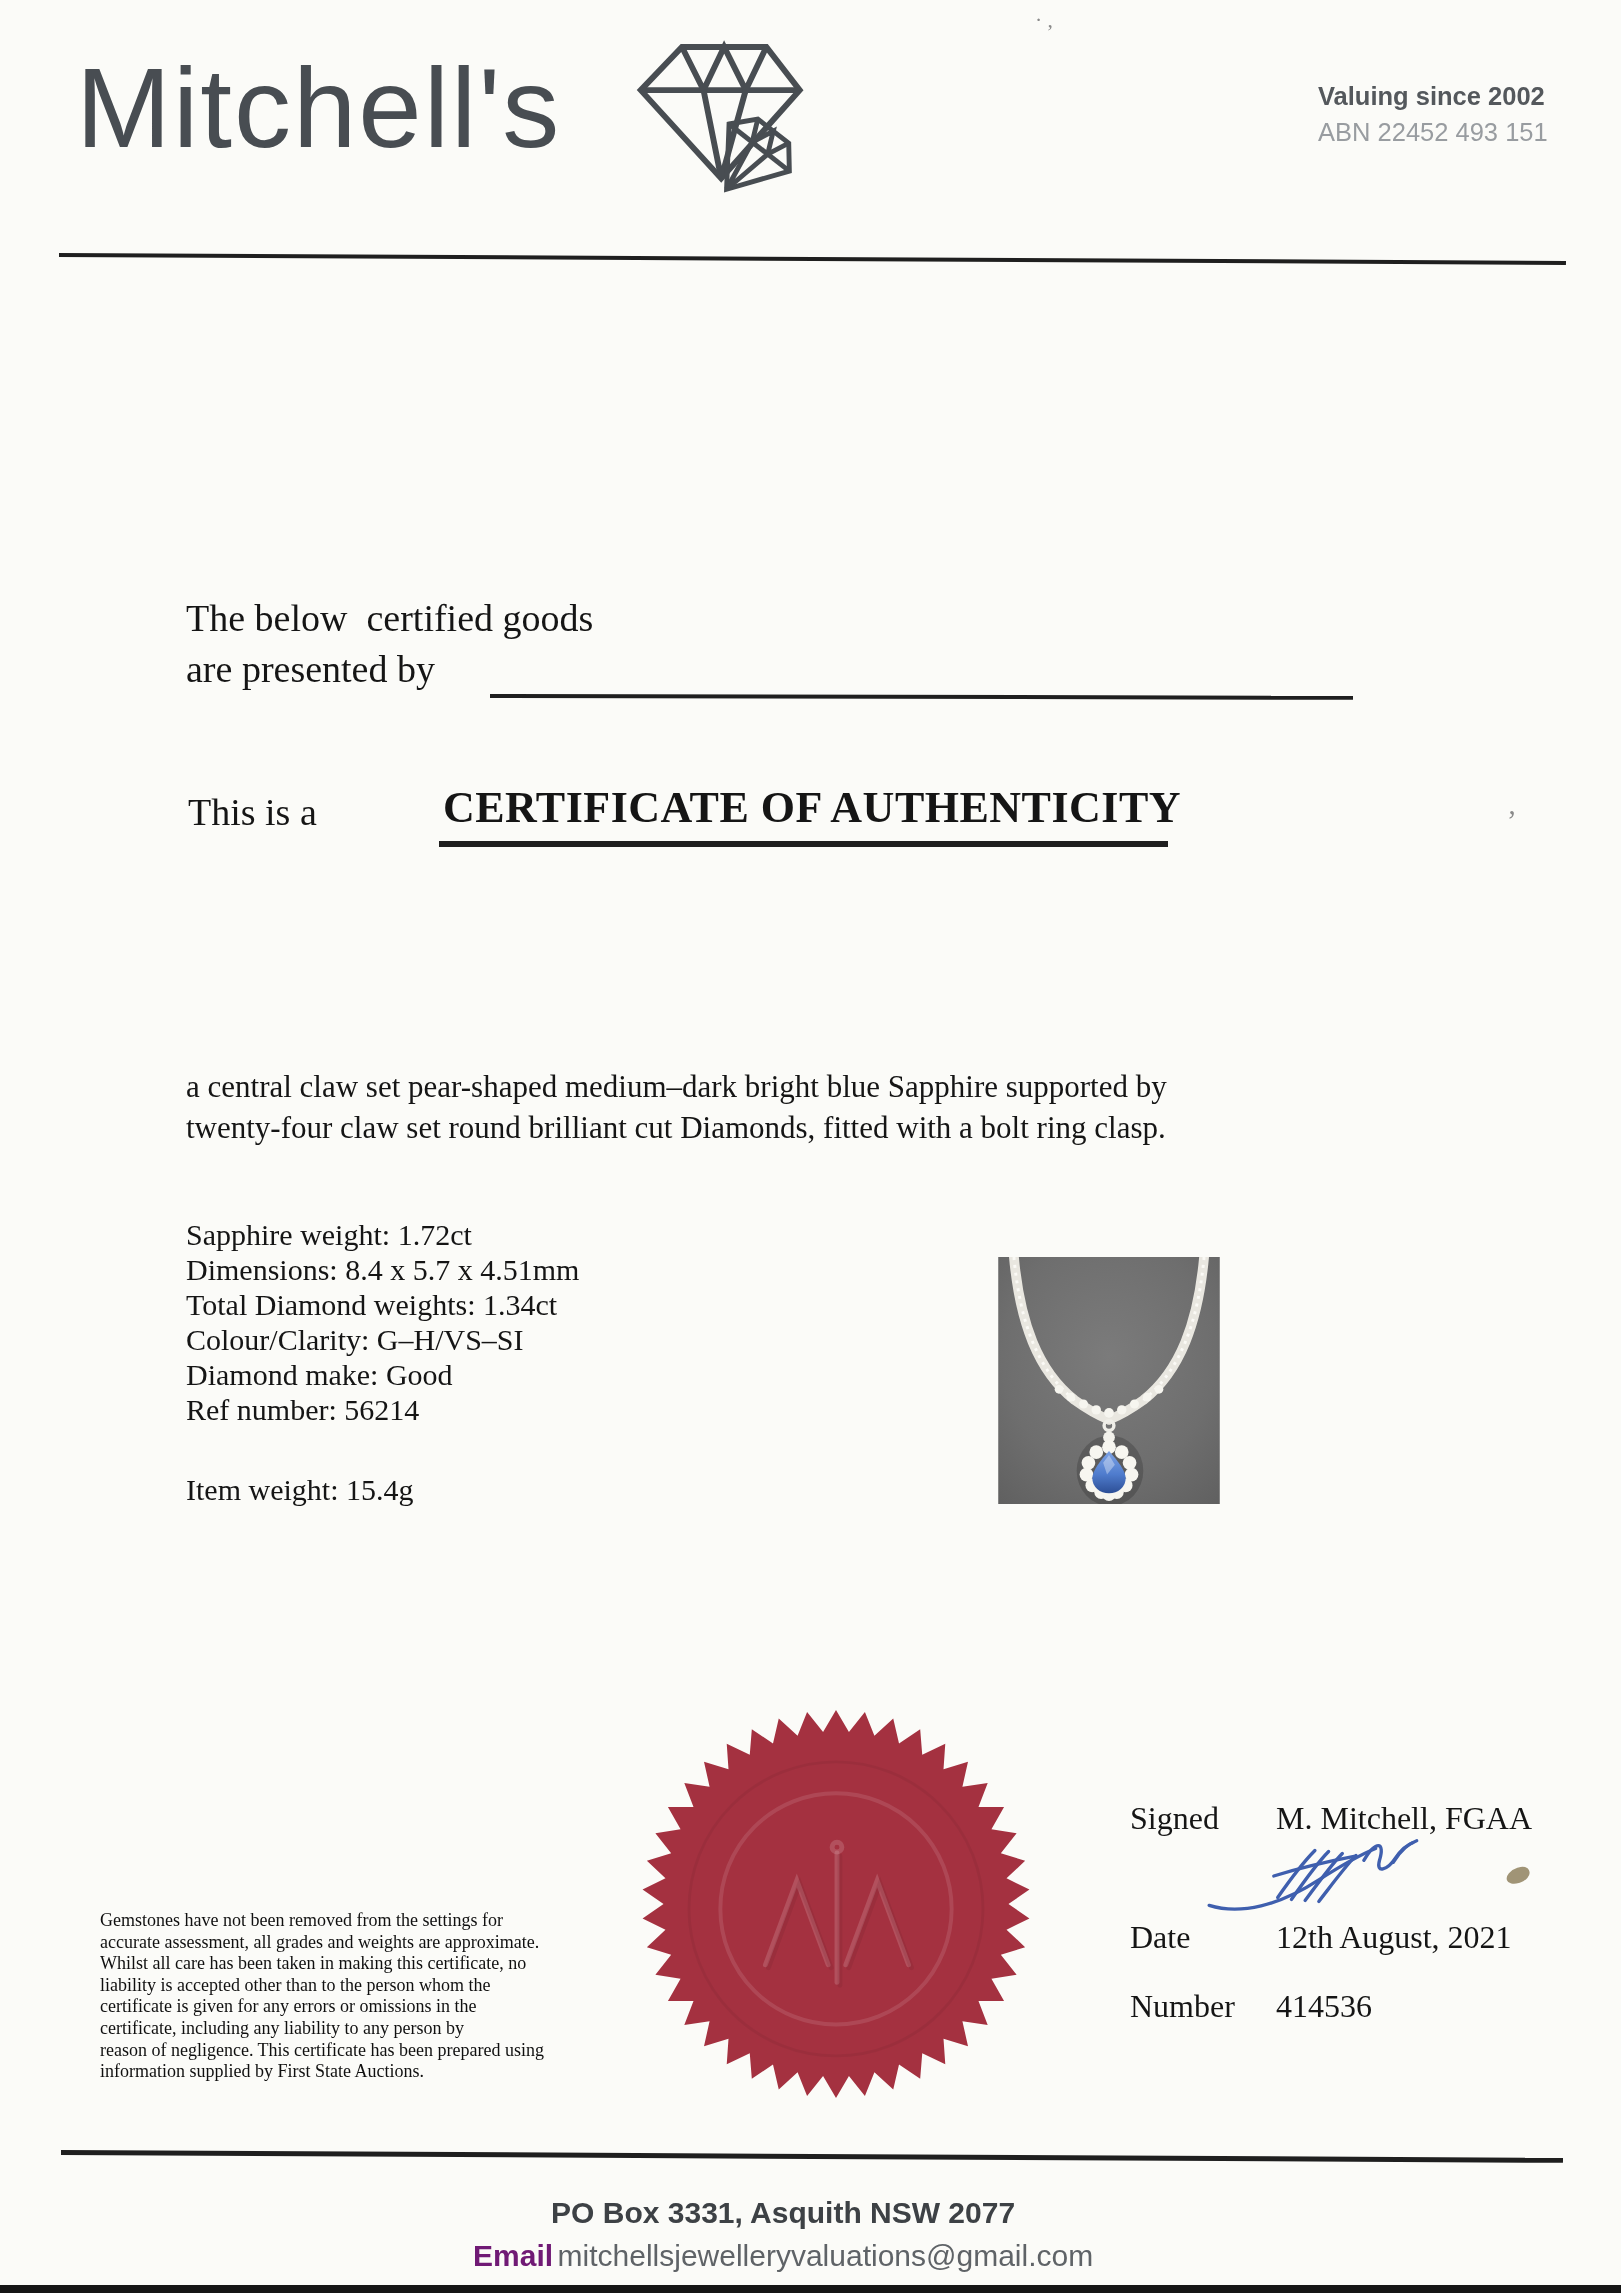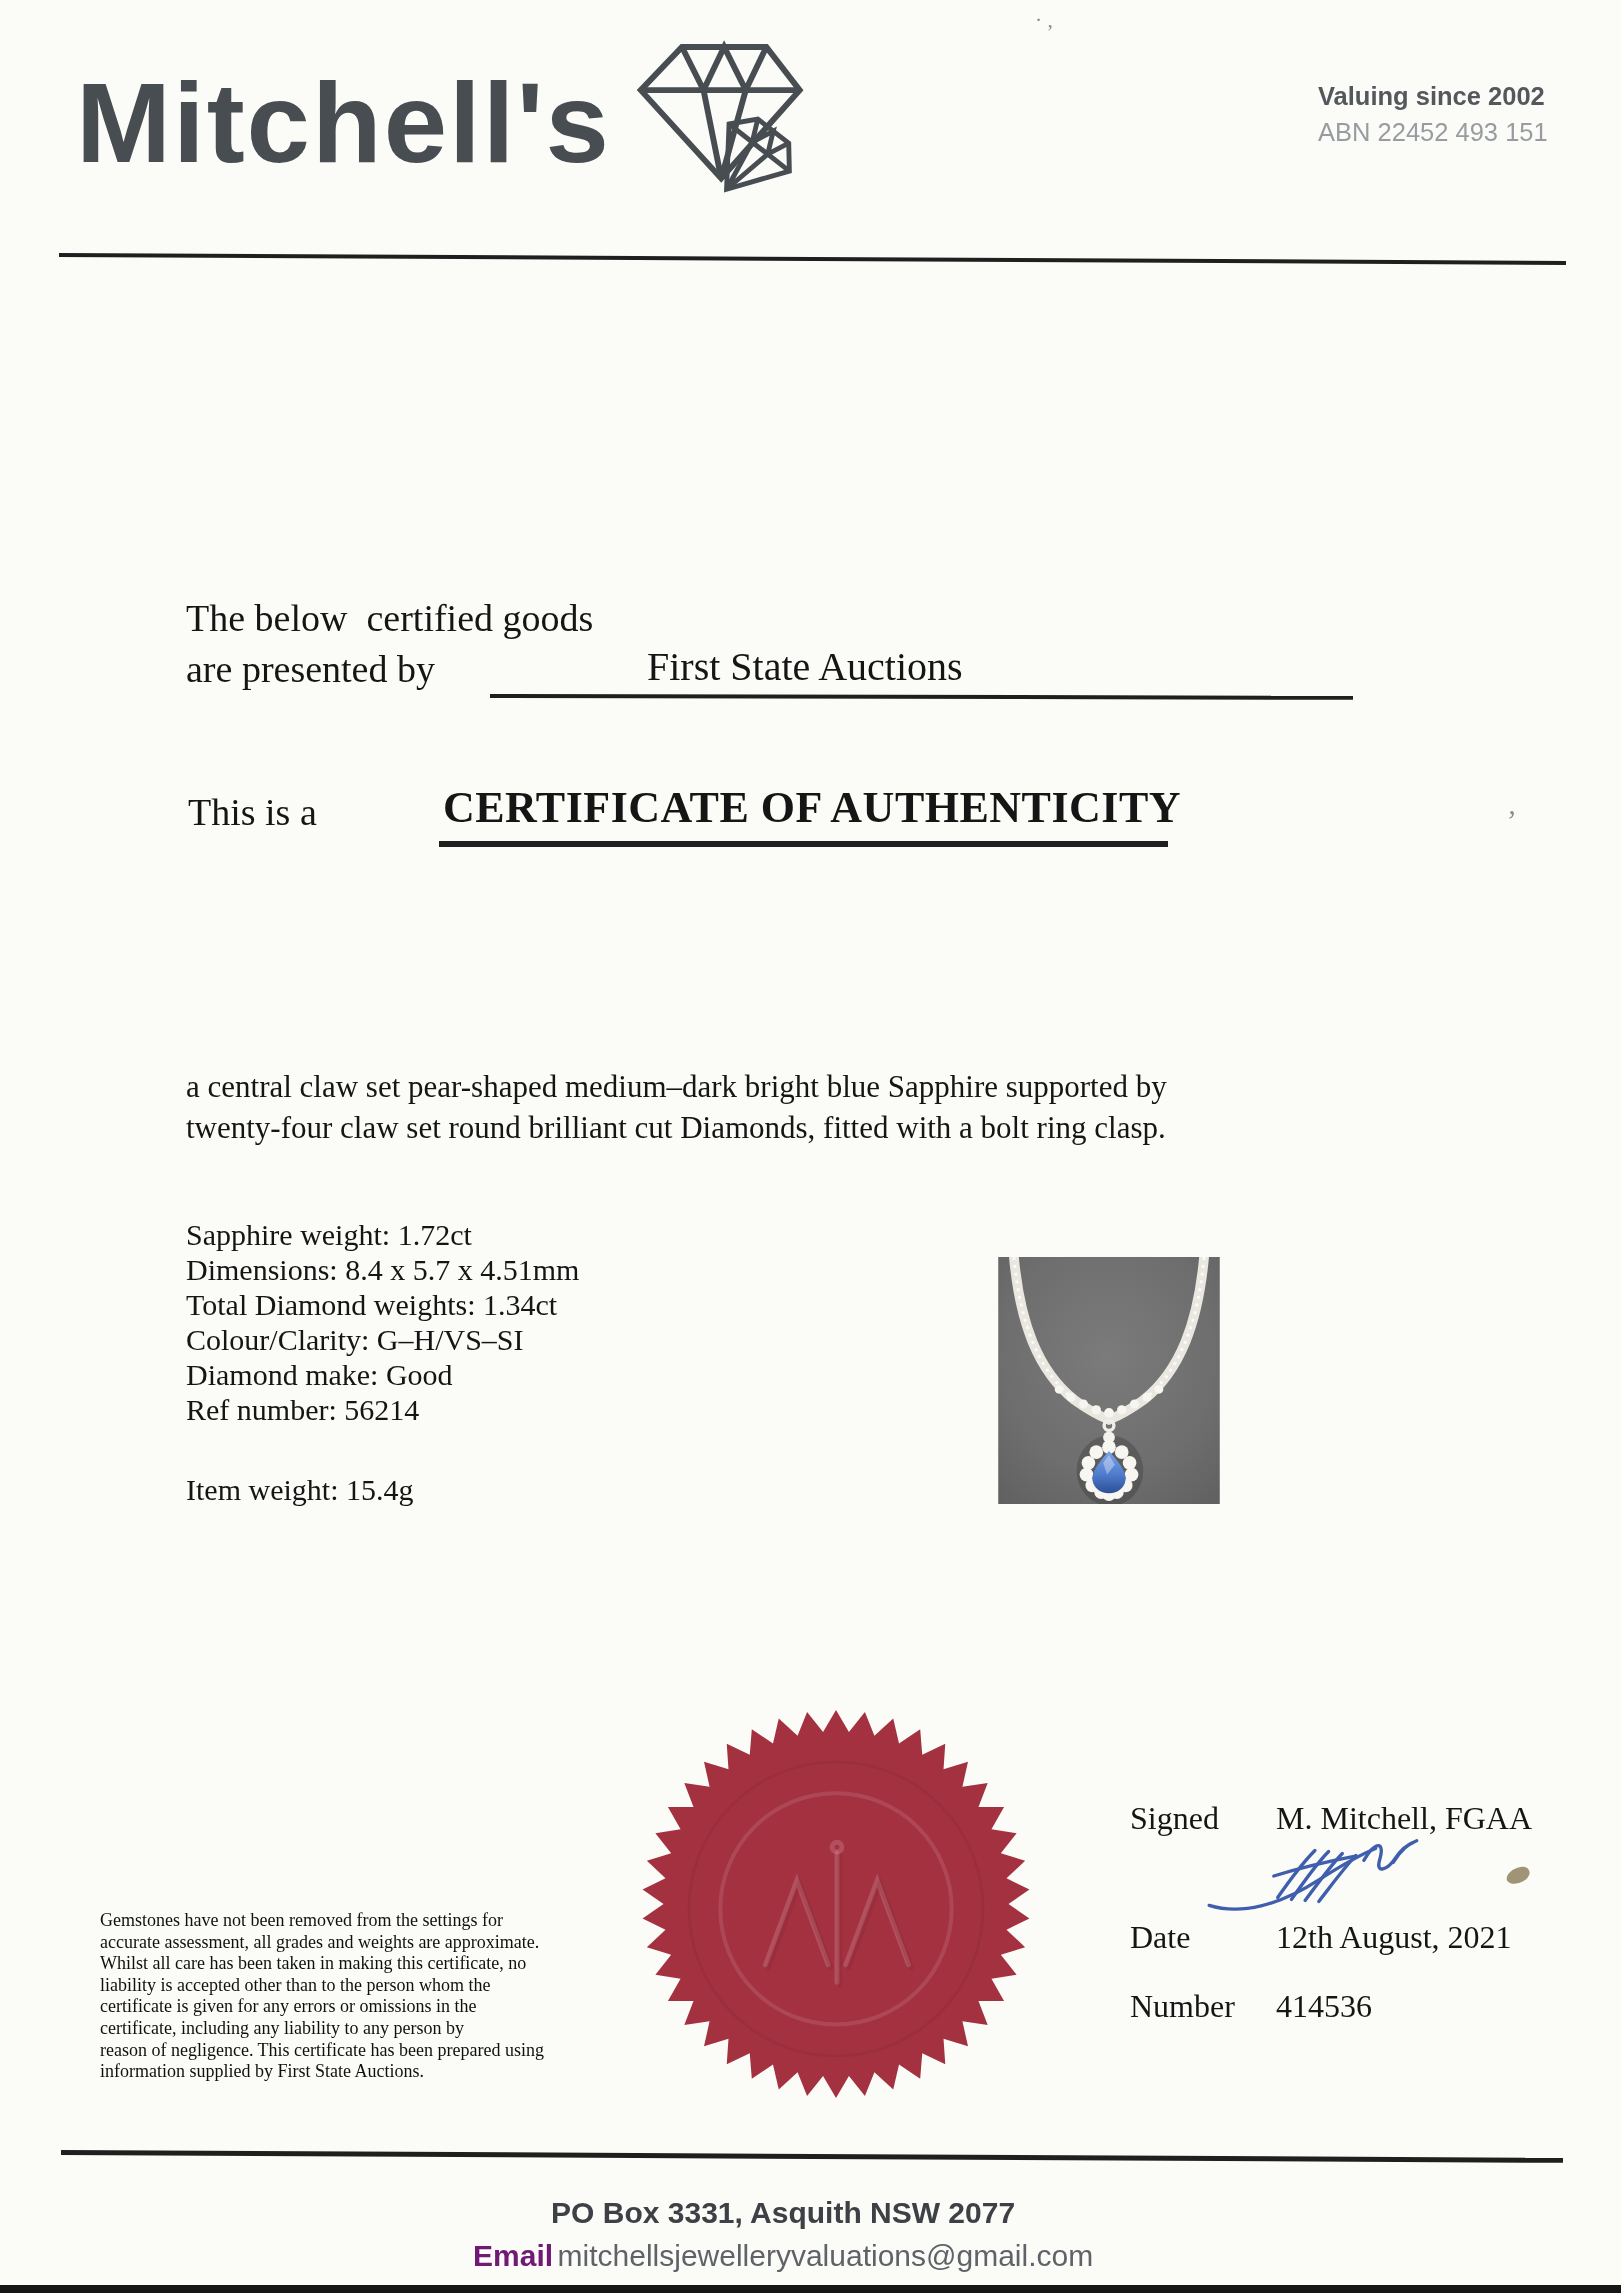--- a/index.html
+++ b/index.html
@@ -4,22 +4,22 @@
 <style>
   html,body{margin:0;padding:0;background:#e8e8e6;}
   #page{
     position:relative;width:1621px;height:2294px;margin:0 auto;
     background:#fbfbf8;overflow:hidden;
     font-family:"Liberation Serif", serif;color:#151515;
   }
   .abs{position:absolute;}
   .prewrap{white-space:pre;}
   
-  .brand{font-family:"Liberation Sans", sans-serif;font-weight:700;color:#484d52;
-         font-size:114px;letter-spacing:2px;line-height:1;margin-top:15px;}
+  .brand{font-family:"Liberation Sans", sans-serif;font-weight:400;color:#484d52;
+         font-size:114px;letter-spacing:2px;line-height:1;}
   .brand-sub{font-family:"Liberation Sans", sans-serif;font-weight:300;color:#484d52;
          font-size:41px;letter-spacing:11.8px;line-height:1;}
   .rule{background:#1f1f1f;transform-origin:left center;}
   .tagline{font-family:"Liberation Sans", sans-serif;font-weight:700;color:#54585c;font-size:25.5px;line-height:1.3;}
   .abn{font-family:"Liberation Sans", sans-serif;font-weight:400;color:#989ca0;font-size:25.5px;line-height:1.3;}
   
   .ser39{font-size:38px;line-height:1.2;}
   .cert-title{font-size:44px;font-weight:700;letter-spacing:0.5px;}
   .desc{font-size:31px;line-height:41px;}
   .specs{font-size:30px;line-height:35px;}
@@ -59,21 +59,20 @@
 
   <div class="abs rule" style="left:59px;top:253px;width:1507px;height:3.9px;transform:rotate(0.3deg);"></div>
 
   <div class="abs tagline" style="left:1318px;top:80px;">Valuing since 2002</div>
   <div class="abs abn" style="left:1318px;top:116px;">ABN 22452 493 151</div>
 
   <div class="abs artifact" style="left:1035px;top:7.8px;font-size:21.6px;">· ,</div>
 
   <div class="abs ser39 prewrap" style="left:186px;top:596px;">The below  certified goods</div>
   <div class="abs ser39" style="left:186px;top:647px;">are presented by</div>
-  <div class="abs ser39" style="left:647px;top:643px;font-size:40px;">First State Auctions</div>
   <div class="abs rule" style="left:490px;top:694px;width:863px;height:3.9px;transform:rotate(0.12deg);"></div>
 
   <div class="abs ser39" style="left:188px;top:790px;">This is a</div>
   <div class="abs cert-title" style="left:443px;top:782px;">CERTIFICATE OF AUTHENTICITY</div>
   <div class="abs rule" style="left:439px;top:841px;width:729px;height:5.9px;"></div>
   <div class="abs artifact" style="left:1507px;top:804px;font-size:29px;">’</div>
 
   <div class="abs desc" style="left:186px;top:1066px;width:1255px;">
     <div>a central claw set pear-shaped medium–dark bright blue Sapphire supported by</div>
     <div>twenty-four claw set round brilliant cut Diamonds, fitted with a bolt ring clasp.</div>

